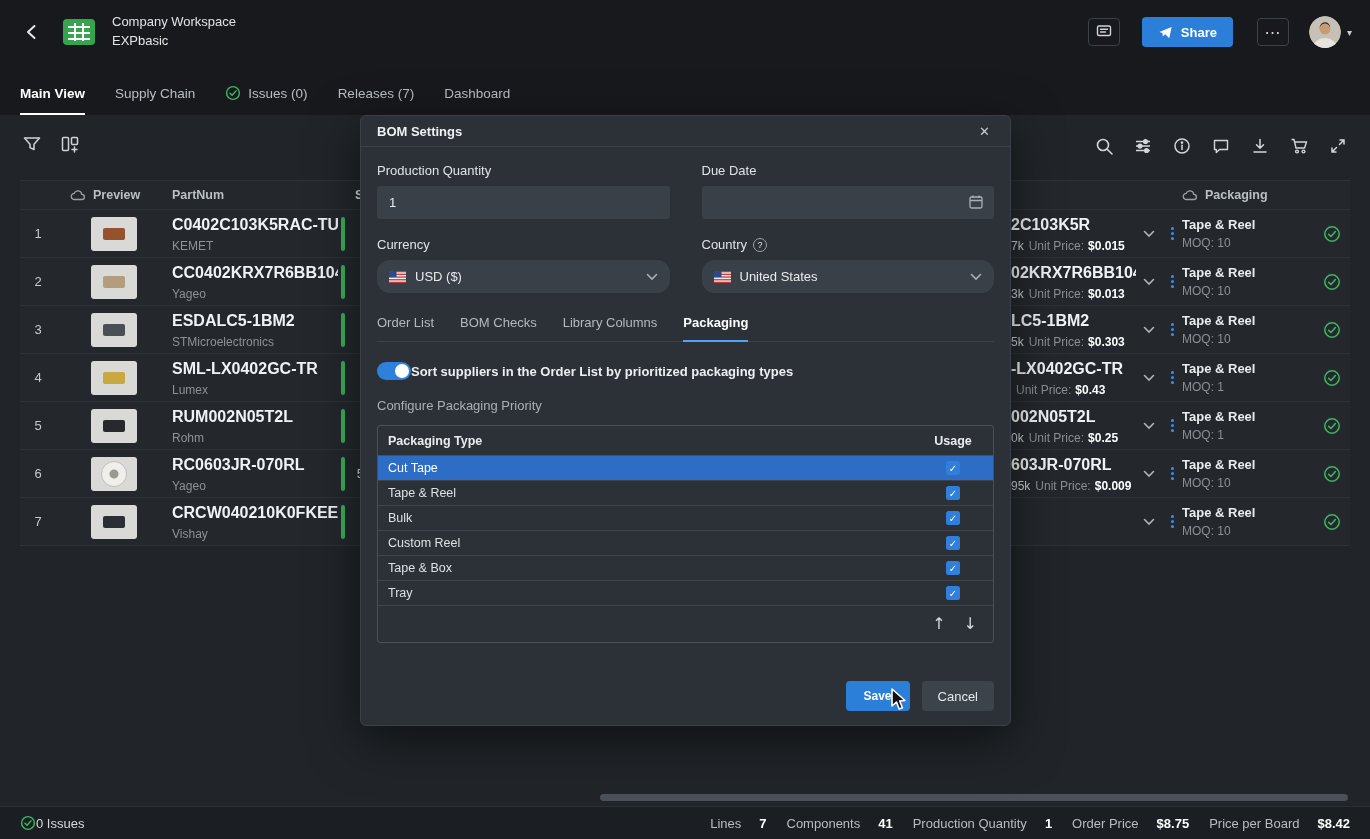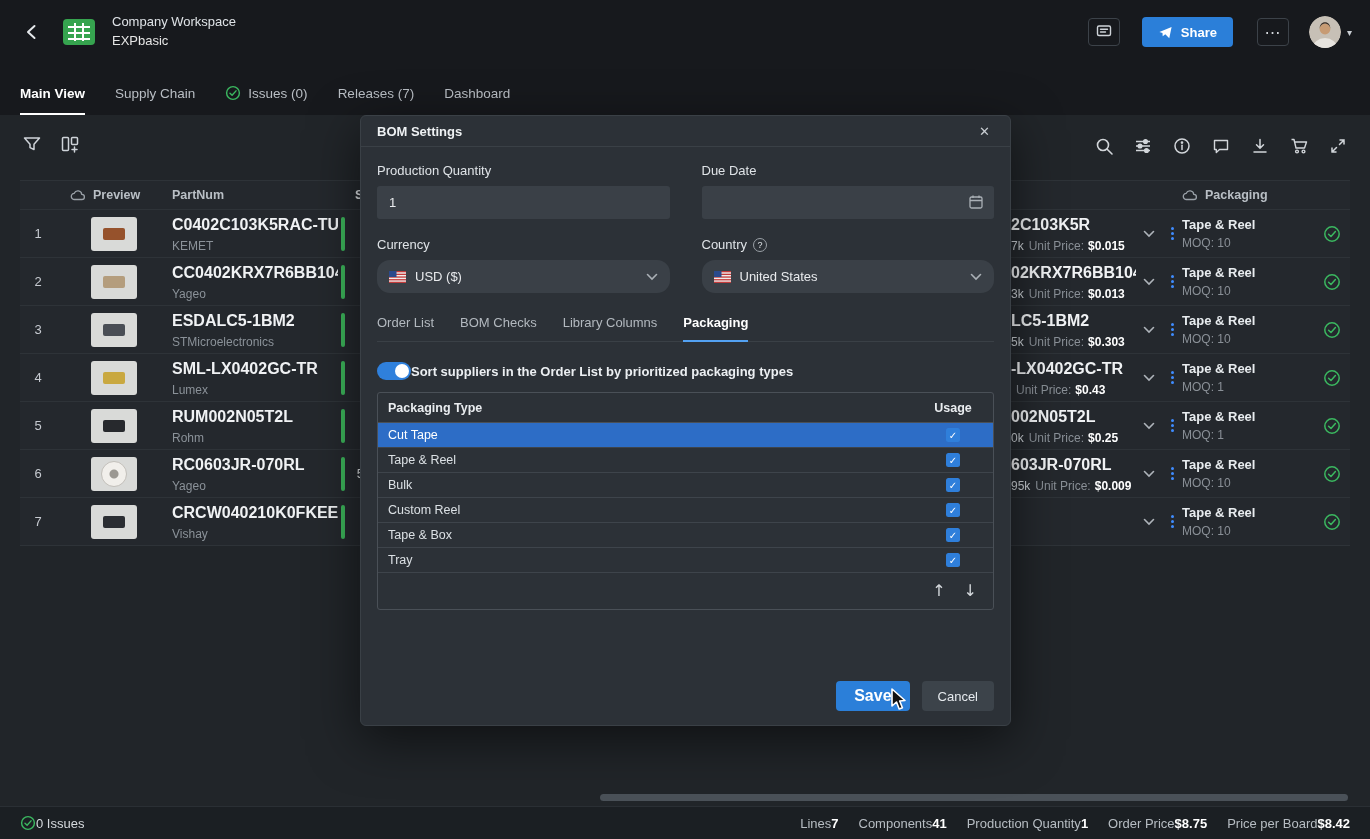--- a/index.html
+++ b/index.html
@@ -62,21 +62,21 @@
   .moq{color:#8a9097;font-size:12px}
   .c-check{width:36px;flex:none;display:flex;justify-content:center}
   .hlabel{display:flex;align-items:center;gap:7px}
   .hprev{padding-left:14px}
 
   
   .hscroll{position:absolute;top:794px;left:600px;width:748px;height:7px;border-radius:4px;background:#4a5158;cursor:pointer}
   .statusbar{position:absolute;left:0;right:0;bottom:0;height:33px;background:#1b1f23;border-top:1px solid #2a2f34;display:flex;align-items:center;padding:0 20px;font-size:13px}
   .issues{display:flex;align-items:center;gap:0;color:#d6dade}
   .stats{margin-left:auto;display:flex;gap:20px}
-  .stat{display:flex;align-items:center;gap:0}
+  .stat{display:flex;align-items:center;gap:18px}
   .stat .sl{color:#b7bdc3}
   .stat .sv{color:#fff;font-weight:700}
 
   
   .modal{position:absolute;left:360px;top:115px;width:651px;height:611px;background:#2c3137;border:1px solid #3a4046;border-radius:6px;box-shadow:0 14px 50px rgba(0,0,0,.55);z-index:20}
   .m-head{height:31px;border-bottom:1px solid #3a4046;display:flex;align-items:center;padding:0 16px;font-weight:600;color:#eef1f3}
   .m-close{margin-left:auto;background:none;border:none;color:#c9ced3;font-size:13px;cursor:pointer;padding:2px 4px}
   .m-body{padding:16px 16px 0 16px}
   .grid2{display:grid;grid-template-columns:1fr 1fr;column-gap:32px;row-gap:18px}
   .fld label{display:block;color:#dfe3e7;margin-bottom:8px}
@@ -101,21 +101,21 @@
   .phead .t{flex:1}
   .phead .u{width:52px;text-align:center;margin-right:4px}
   .prow{display:flex;align-items:center;height:25px;padding:0 10px;border-bottom:1px solid #3e444b;color:#dbe0e4;font-size:12.5px;cursor:pointer}
   .prow .ptype{flex:1}
   .prow.sel{background:#2d6dc6;color:#fff}
   .pusage{width:52px;display:flex;justify-content:center;margin-right:4px}
   .cb{width:14px;height:14px;border-radius:2.5px;background:#2f7fdb;color:#fff;font-size:10px;font-weight:700;display:flex;align-items:center;justify-content:center;cursor:pointer}
   .pfoot{display:flex;align-items:center;justify-content:flex-end;gap:18px;height:36px;padding:0 16px}
   .arrowbtn{background:none;border:none;color:#d5d9dd;font-size:16px;font-family:"DejaVu Sans",sans-serif;cursor:pointer;line-height:1}
   .m-actions{position:absolute;right:16px;bottom:14px;display:flex;gap:12px}
-  .savebtn{height:30px;padding:0 18px;border:none;border-radius:4px;background:#2b7fd9;color:#fff;font-weight:700;font-size:16px;cursor:pointer}
+  .savebtn{height:30px;padding:0 18px;border:none;border-radius:4px;background:#2b7fd9;color:#fff;font-weight:700;font-size:12px;cursor:pointer}
   .cancelbtn{height:30px;padding:0 16px;border:none;border-radius:4px;background:#3c434a;color:#e6eaee;font-size:13px;cursor:pointer}
 
   .cursor{position:absolute;left:888px;top:688px;z-index:40;pointer-events:none}
 </style>
 </head>
 <body>
 
 <div class="app">
 
   <header class="topbar">
@@ -690,20 +690,21 @@
         <div class="mtab active">Packaging</div>
       </div>
 
       <div class="togglerow">
         <div class="toggle">
             <div class="knob"></div>
           </div>
         <div class="togglelbl">Sort suppliers in the Order List by prioritized packaging types</div>
       </div>
 
+      <div class="cfg">Configure Packaging Priority</div>
 
       <div class="ptable">
         <div class="phead">
           <div class="t">Packaging Type</div>
           <div class="u">Usage</div>
         </div>
         <div>
   <div class="prow sel">
     <div class="ptype">Cut Tape</div>
     <div class="pusage">

